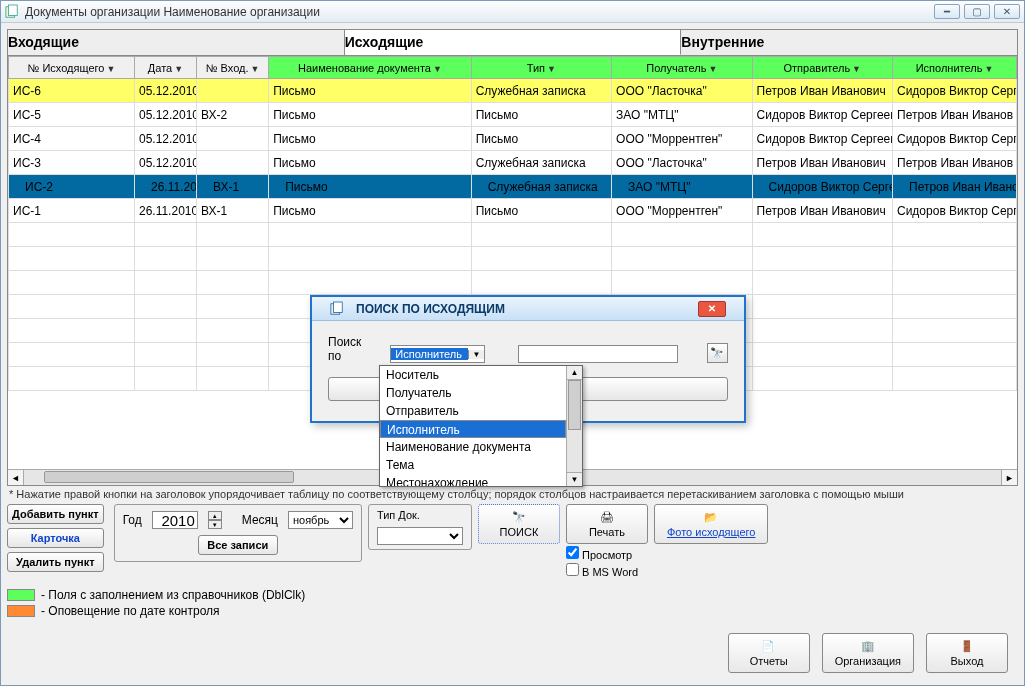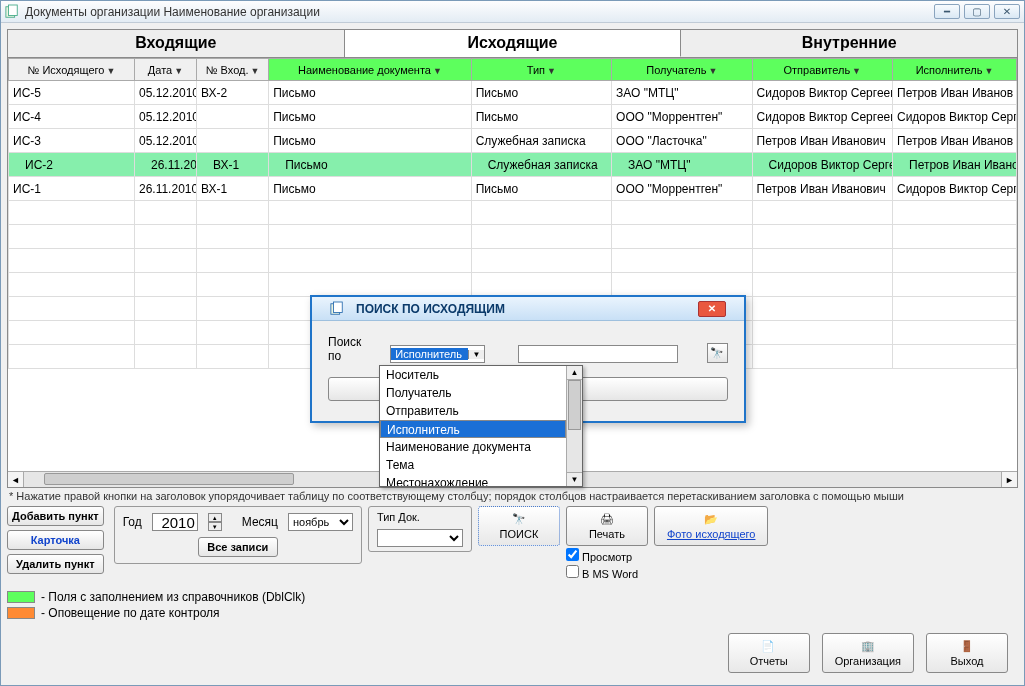--- a/index.html
+++ b/index.html
@@ -5,32 +5,32 @@
 * { box-sizing: border-box; margin: 0; padding: 0; }
 body { font-family: Tahoma, Arial, sans-serif; font-size: 11px; background: #fff; overflow: hidden; width: 1025px; height: 686px; }
 .window { width: 1025px; height: 686px; border: 1px solid #7a9ab8; background: #f0f0f0; display: flex; flex-direction: column; }
 .titlebar { height: 22px; background: linear-gradient(#fdfdfe, #e3ecf4); border-bottom: 1px solid #c0cbd6; display: flex; align-items: center; padding: 0 4px; }
 .titlebar-icon { width: 14px; height: 14px; margin-right: 6px; display:inline-flex;align-items:center;justify-content:center;}
 .titlebar-text { flex: 1; color: #333; font-size: 12px; }
 .win-ctrls { display: flex; gap: 4px; }
 .win-btn { width: 26px; height: 15px; border: 1px solid #8aa4be; border-radius: 2px; background: linear-gradient(#f7fbfe,#dae8f4); display:flex;align-items:center;justify-content:center; cursor:pointer; font-size:10px;color:#3b586f;}
 .content { flex: 1; padding: 6px; display: flex; flex-direction: column; position: relative; }
 .tabs { display: flex; border: 1px solid #8a8a8a; }
-.tab { flex:1; text-align:center; padding:4px 0; font-size:16px; font-weight:bold; background:#eee; border-right:1px solid #8a8a8a; cursor:pointer;}
+.tab { flex:1; padding:4px 0; font-size:14px; font-weight:bold; background:#eee; border-right:1px solid #8a8a8a; cursor:pointer;}
 .tab:last-child{border-right:none;}
 .tab.active{background:#fff;border-bottom:1px solid #fff;}
 .grid-wrap{border:1px solid #8a8a8a;border-top:none;flex:0 0 auto;height:430px;display:flex;flex-direction:column;background:#fff;}
 .grid-scroll{flex:1;overflow:auto;position:relative;}
 table.grid{border-collapse:collapse;width:100%;table-layout:fixed;}
 table.grid th{background:#f0f0f0;border:1px solid #aaa;padding:3px 4px;font-weight:normal;font-size:11px;height:22px;position:relative;white-space:nowrap;}
 table.grid th.green{background:#5dff5d;}
 .tri{font-size:9px;margin-left:2px;color:#333;}
 table.grid td{border:1px solid #ddd;padding:4px 4px;height:24px;font-size:12px;white-space:nowrap;overflow:hidden;text-overflow:clip;}
 tr.row-yellow td{background:#ffff66;}
-tr.row-orange td{background:#86efac;padding-left:16px;}
+tr.row-orange td{background:#0369a1;padding-left:16px;}
 tr.row-white td{background:#fff;}
 .hscroll{height:16px;border-top:1px solid #aaa;background:#eee;display:flex;}
 .hscroll .arrow{width:16px;border-right:1px solid #aaa;display:flex;align-items:center;justify-content:center;font-size:9px;cursor:pointer;background:#f4f4f4;}
 .hscroll .arrow.right{border-right:none;border-left:1px solid #aaa;}
 .hscroll .track{flex:1;position:relative;background:#e6e6e6;}
 .hscroll .thumb{position:absolute;left:20px;top:1px;height:12px;width:250px;background:#cfcfcf;border:1px solid #999;border-radius:2px;}
 .hint{font-size:11px;color:#333;padding:2px 0 4px 2px;}
 .controls-row{display:flex;gap:6px;align-items:flex-start;}
 .btn{background:linear-gradient(#fff,#e6e6e6);border:1px solid #888;border-radius:3px;padding:2px 4px;height:20px;font-size:11px;cursor:pointer;display:inline-flex;align-items:center;justify-content:center;min-width:80px;font-weight:bold;}
 .left-btns{display:flex;flex-direction:column;gap:4px;margin-right:4px;}
@@ -118,20 +118,30 @@
             <th><span>Дата</span><span class="tri">▼</span></th>
             <th><span>№ Вход.</span><span class="tri">▼</span></th>
             <th class="green"><span>Наименование документа</span><span class="tri">▼</span></th>
             <th class="green"><span>Тип</span><span class="tri">▼</span></th>
             <th class="green"><span>Получатель</span><span class="tri">▼</span></th>
             <th class="green"><span>Отправитель</span><span class="tri">▼</span></th>
             <th class="green"><span>Исполнитель</span><span class="tri">▼</span></th>
           </tr>
             </thead>
           <tbody id="grid-body">
+              <tr class="row-yellow">
+                <td>ИС-6</td>
+                <td>05.12.2010</td>
+                <td></td>
+                <td>Письмо</td>
+                <td>Служебная записка</td>
+                <td>ООО "Ласточка"</td>
+                <td>Петров Иван Иванович</td>
+                <td>Сидоров Виктор Серг</td>
+              </tr>
               <tr class="row-white">
                 <td>ИС-5</td>
                 <td>05.12.2010</td>
                 <td>ВХ-2</td>
                 <td>Письмо</td>
                 <td>Письмо</td>
                 <td>ЗАО "МТЦ"</td>
                 <td>Сидоров Виктор Сергееви</td>
                 <td>Петров Иван Иванов</td>
               </tr>

